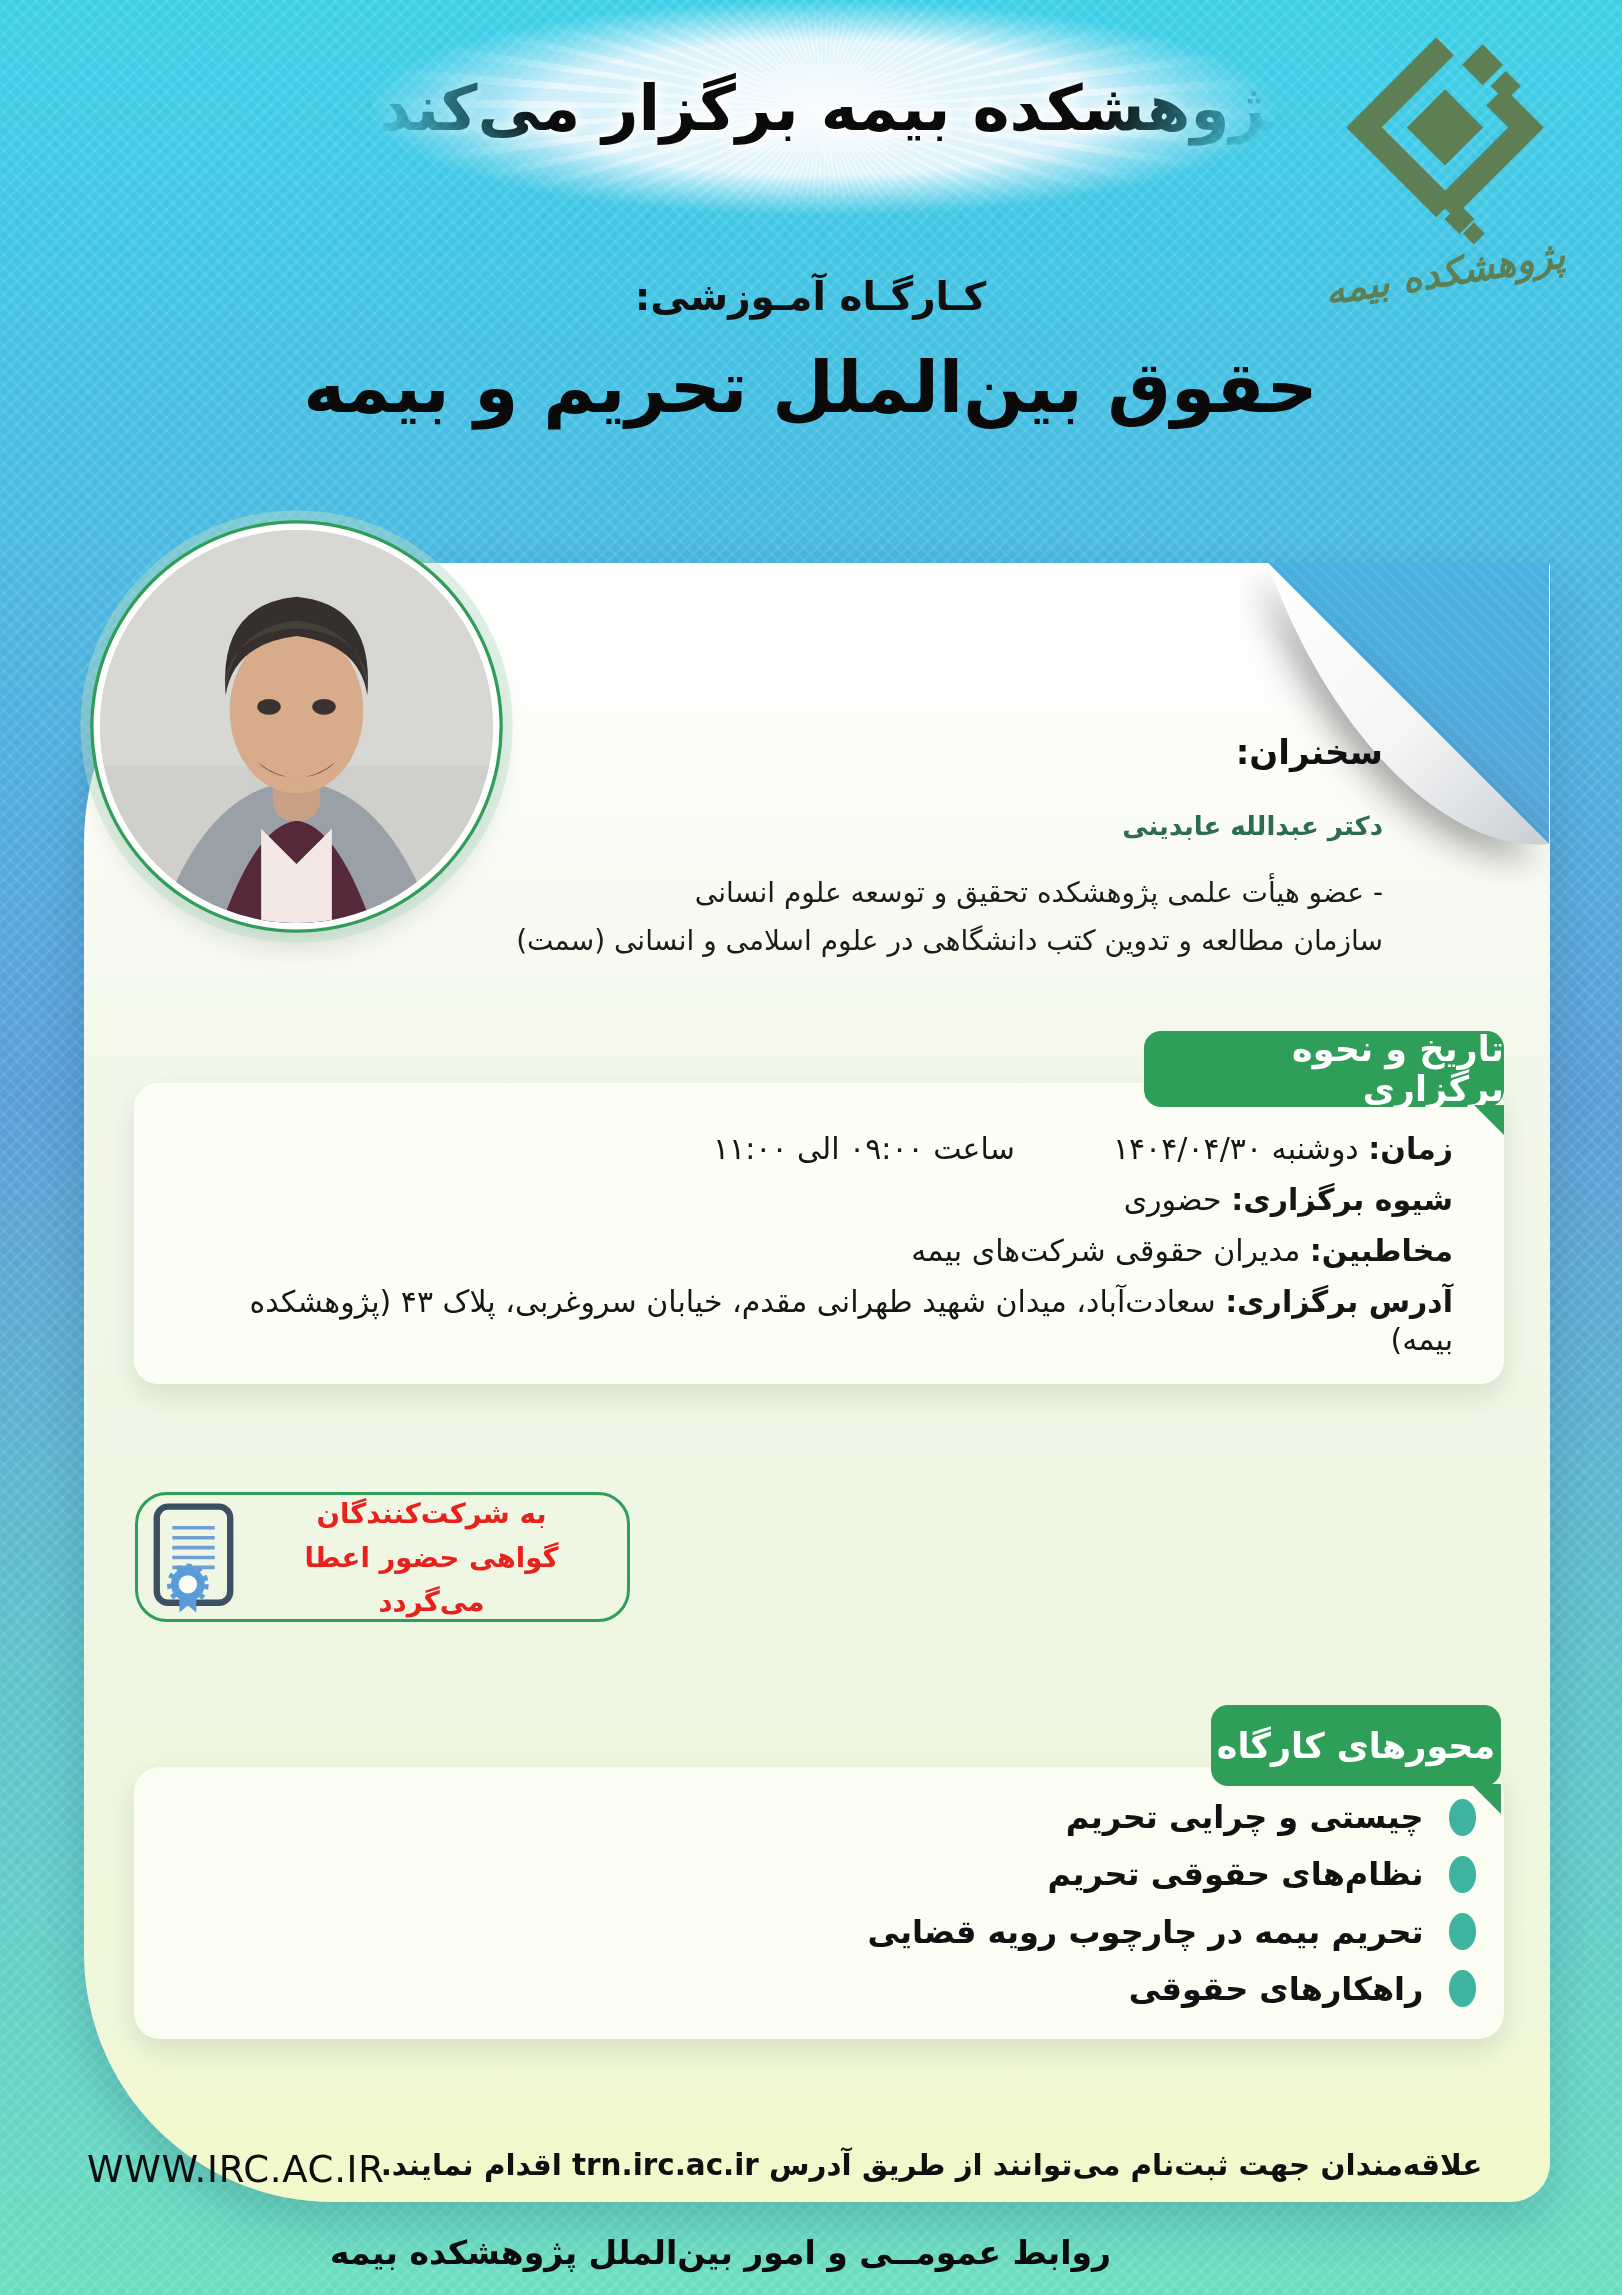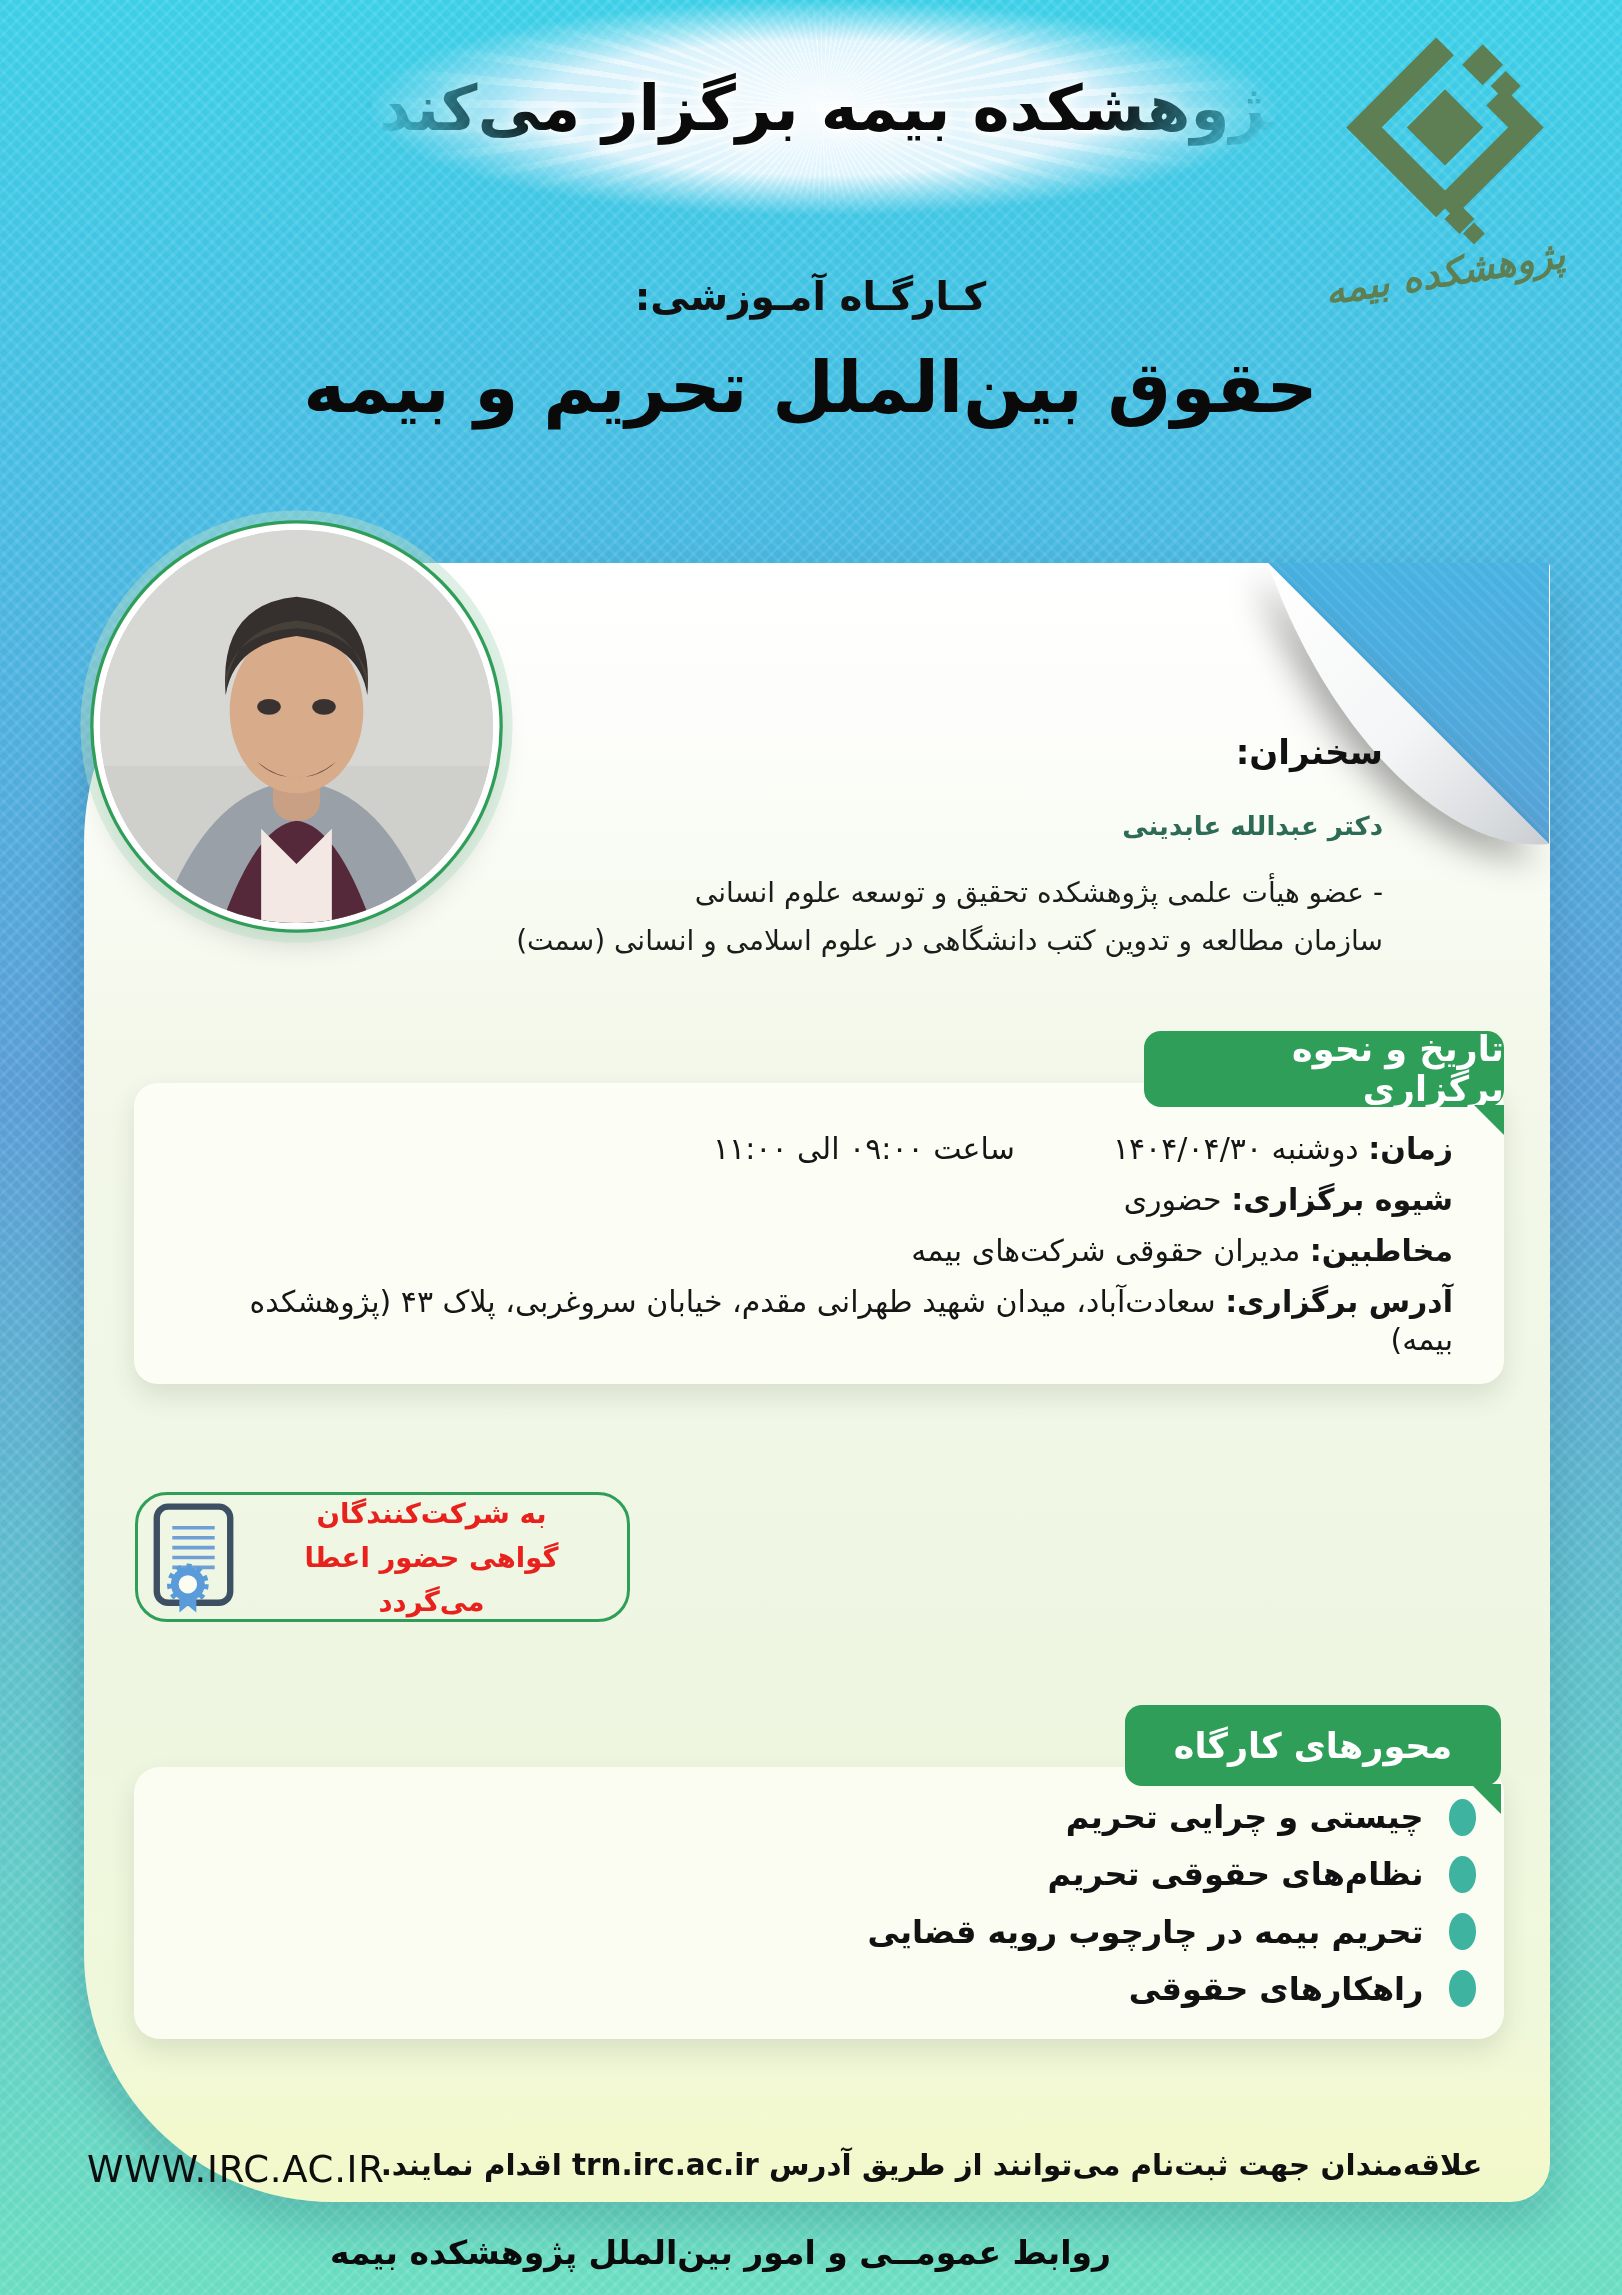--- a/index.html
+++ b/index.html
@@ -73,21 +73,21 @@
   .badge{
     position:absolute;z-index:5;background:#2f9e58;border-radius:17px;
     display:flex;align-items:center;justify-content:center;
     color:#fff;font-size:35px;font-weight:bold;
   }
   .badge::after{
     content:"";position:absolute;right:0;bottom:-27.5px;width:0;height:0;
     border-top:30px solid #2f9e58;border-left:30px solid transparent;
   }
   .badge-schedule{right:118px;top:1031px;width:360px;height:76px;}
-  .badge-topics{right:121px;top:1705px;width:376px;height:81px;}
+  .badge-topics{right:121px;top:1705px;width:290px;height:81px;}
   
   .info-box{
     position:absolute;left:135px;top:1083px;width:1370px;height:301px;z-index:4;
     background:#fcfef6;border-radius:23.6px;box-shadow:0 11.8px 26px rgba(40,60,30,.12);
     padding:47px 51px 26px;direction:rtl;text-align:right;
     display:flex;flex-direction:column;justify-content:space-between;
   }
   .info-row{font-size:30px;color:#161616;line-height:1.25;}
   .info-row b{font-weight:bold;}
   .hours-gap{display:inline-block;width:79px;}

